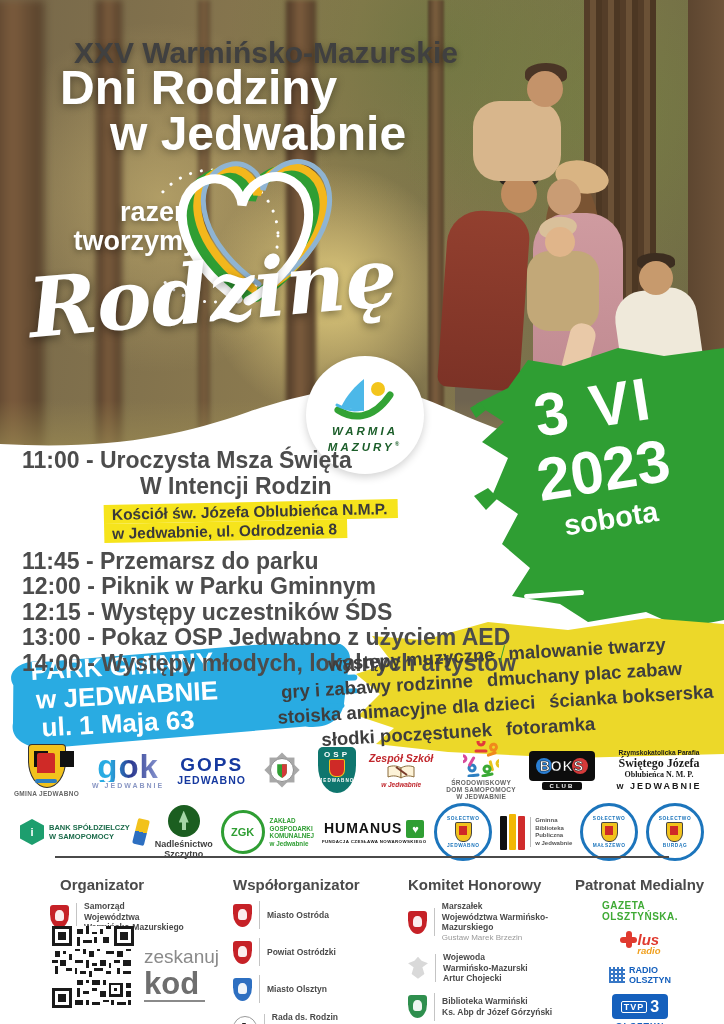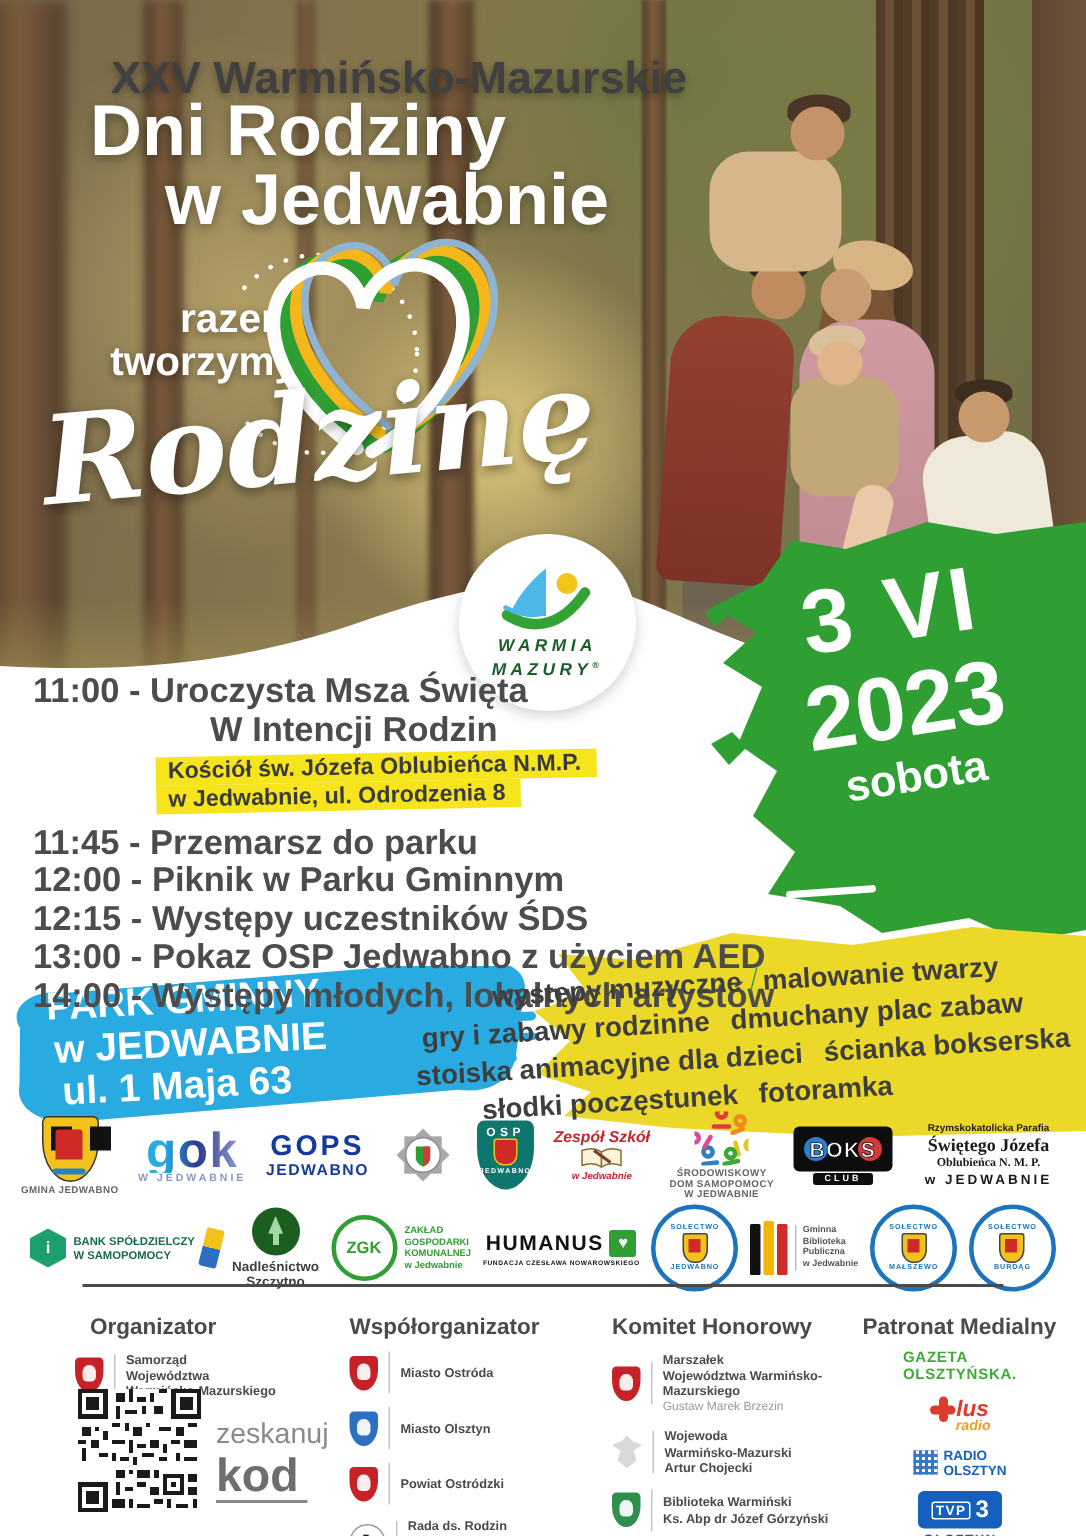--- a/index.html
+++ b/index.html
@@ -496,28 +496,28 @@
   </div>
 
   <div class="fcol" style="left:233px;width:172px;">
     <div class="fhead">Współorganizator</div>
     <div class="fentry">
       <div class="shield-s sh-red"></div>
       <div class="fvline"></div>
       <div class="flabel">Miasto Ostróda</div>
     </div>
     <div class="fentry">
+      <div class="shield-s sh-red"></div>
+      <div class="fvline"></div>
+      <div class="flabel">Powiat Ostródzki</div>
+    </div>
+    <div class="fentry">
       <div class="shield-s sh-blue"></div>
       <div class="fvline"></div>
       <div class="flabel">Miasto Olsztyn</div>
-    </div>
-    <div class="fentry">
-      <div class="shield-s sh-red"></div>
-      <div class="fvline"></div>
-      <div class="flabel">Powiat Ostródzki</div>
     </div>
     <div class="fentry">
       <div class="circ-gray"></div>
       <div class="fvline"></div>
       <div class="flabel">
         <div>Rada ds. Rodzin</div>
         <div>Województwa Warmińsko-Mazurskiego</div>
       </div>
     </div>
   </div>

